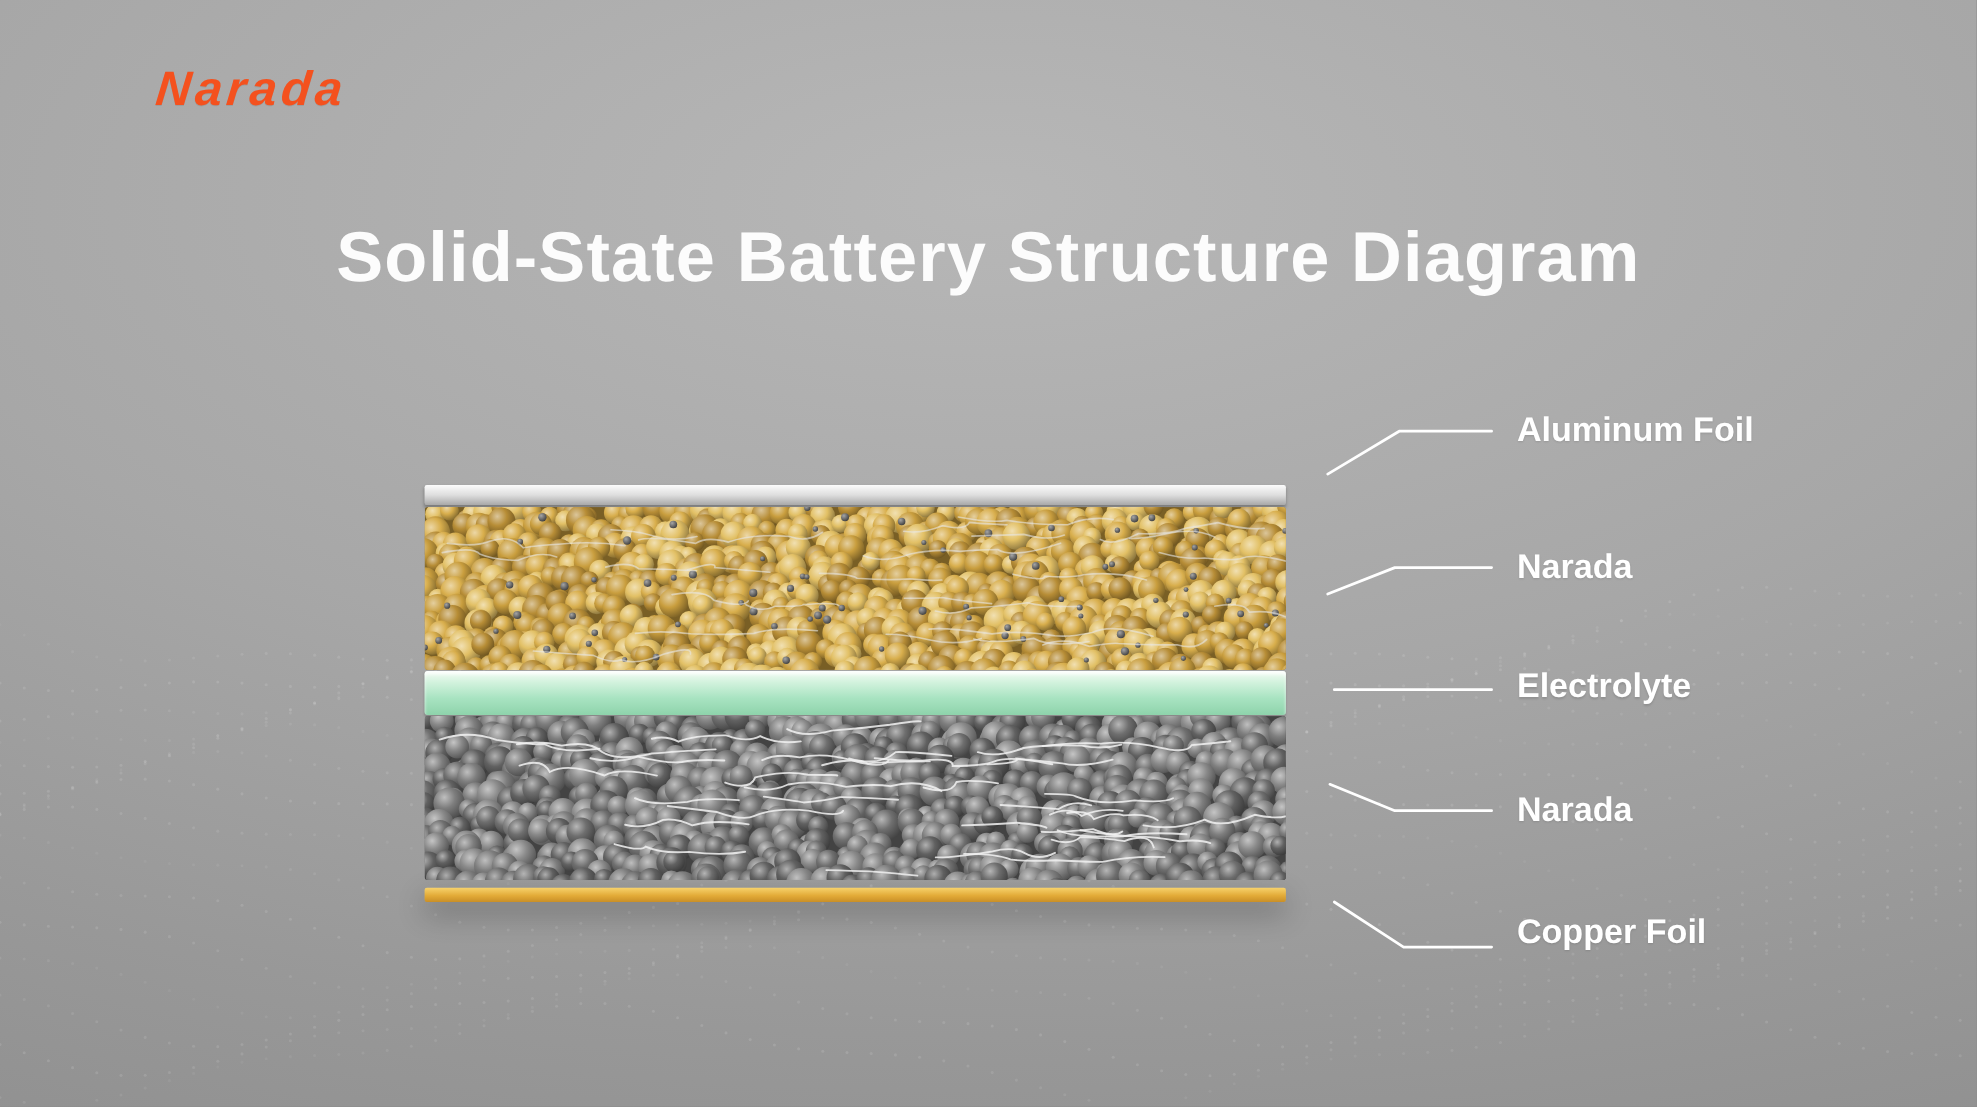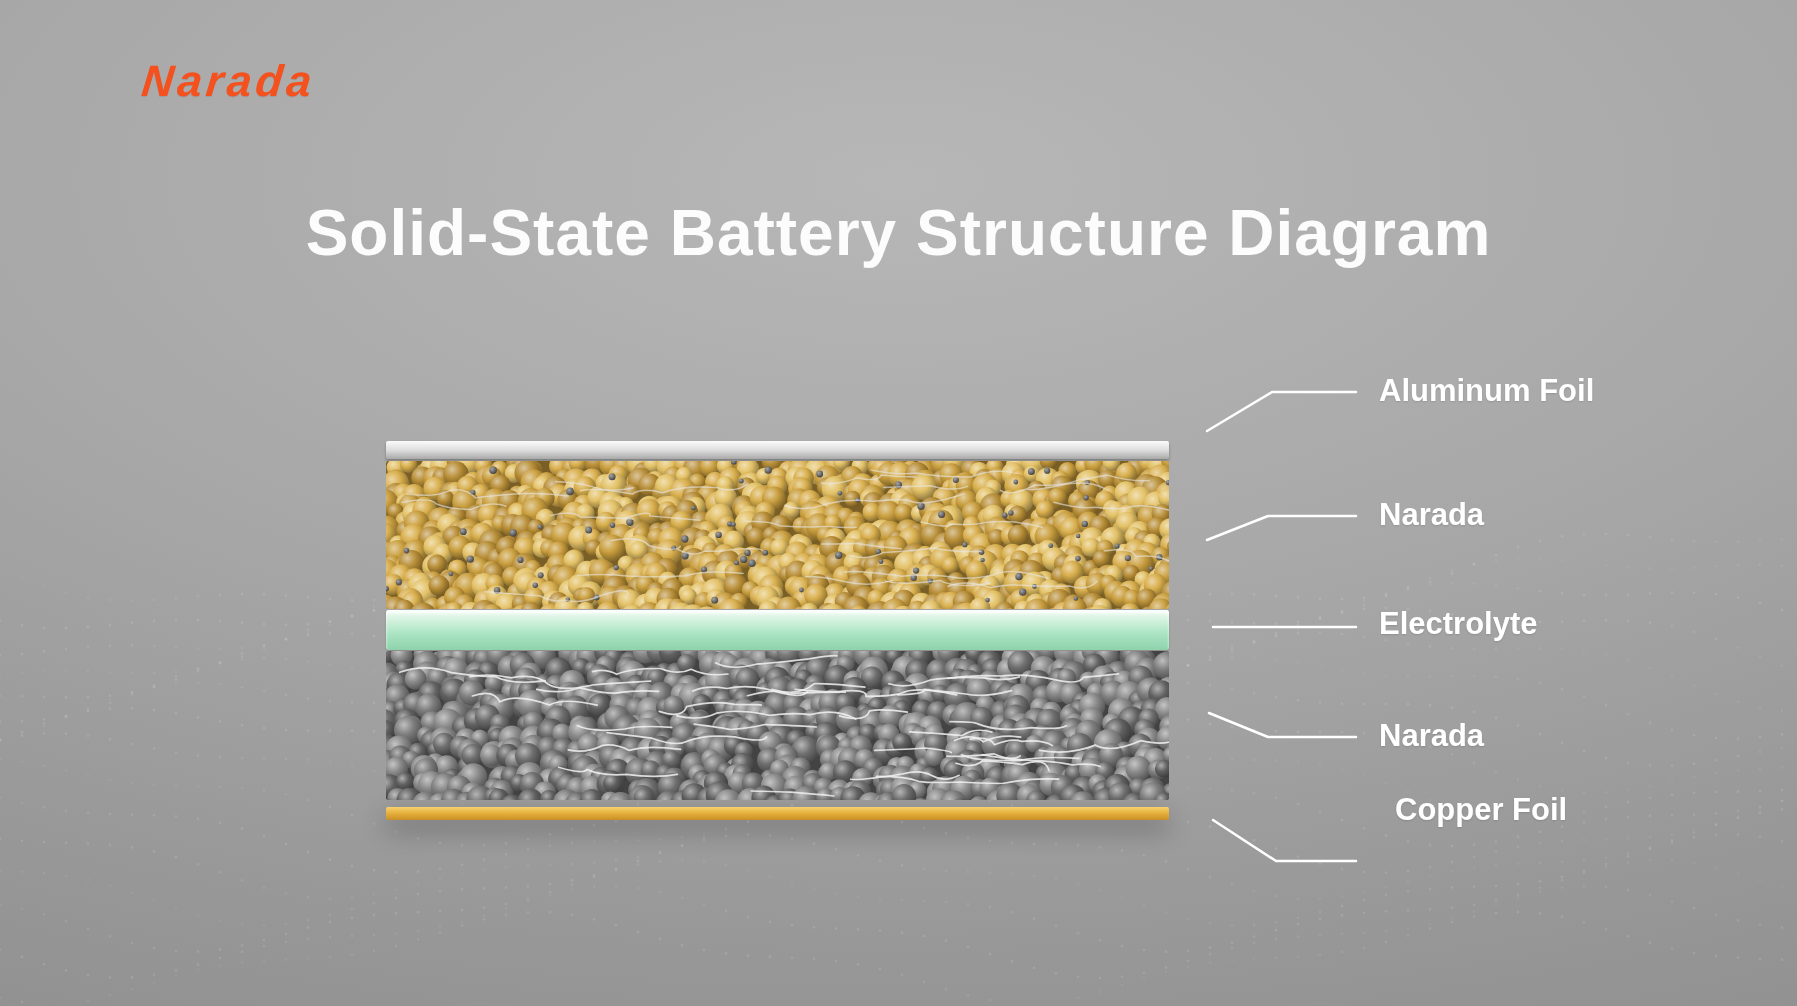--- a/index.html
+++ b/index.html
@@ -24,21 +24,21 @@
           background:linear-gradient(#f7d26c,#e3ab38 55%,#c98f27);
           box-shadow:0 10px 26px rgba(0,0,0,.32);}
   .leaders{position:absolute;left:0;top:0;width:1797px;height:1006px;pointer-events:none;}
   .leaders polyline{fill:none;stroke:#ffffff;stroke-width:2.5;stroke-linecap:round;stroke-linejoin:round;}
   .layer-label{position:absolute;left:1379px;font-size:31px;font-weight:700;color:#ffffff;white-space:nowrap;
                text-shadow:0 1px 2px rgba(0,0,0,.12);}
   #label-aluminum{top:373px;text-align:center;}
   #label-cathode{top:497px;}
   #label-electrolyte{top:606px;}
   #label-anode{top:718px;}
-  #label-copper{top:792px;margin-left:16px;}
+  #label-copper{top:829px;}
 </style>
 </head>
 <body>
 
 <div class="stage">
 
   <svg class="bg-waves" id="bg-waves" viewBox="0 0 1797 1006">
       <circle cx="0" cy="568.0" r="1.4" fill="#ffffff" opacity="0.050"></circle>
       <circle cx="22" cy="577.2" r="1.4" fill="#ffffff" opacity="0.055"></circle>
       <circle cx="44" cy="585.6" r="1.4" fill="#ffffff" opacity="0.060"></circle>

